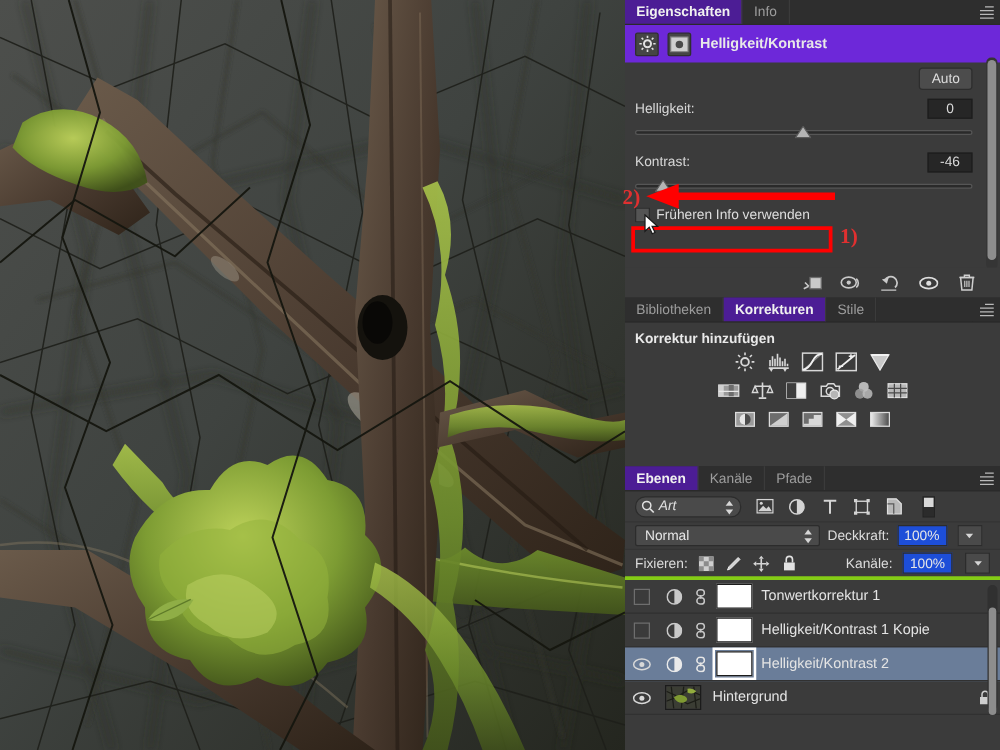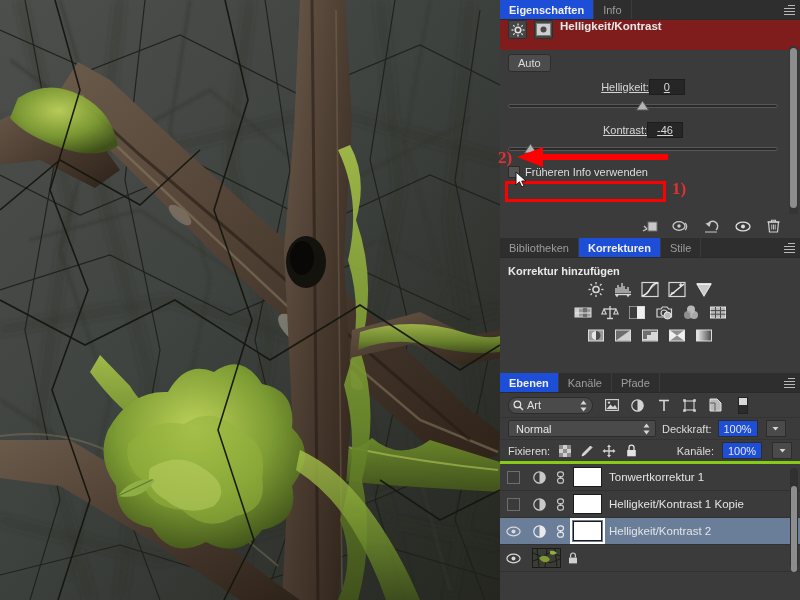--- a/index.html
+++ b/index.html
@@ -18,47 +18,47 @@
 
   
   #dock { position:absolute; left:500px; top:0; width:300px; height:600px;
           background:#3b3b3b; }
 
   
   .tabstrip { display:flex; align-items:stretch; height:20px; background:#2e2e2e;
               position:relative; border-bottom:1px solid #2a2a2a; }
   .tab { padding:0 9px; display:flex; align-items:center; font-size:11px;
          color:#9d9d9d; background:#2e2e2e; border-right:1px solid #3b3b3b; }
-  .tab.active { background:#1d4ed8; color:#f0f0f0; font-weight:bold;justify-content:flex-end; }
+  .tab.active { background:#4c1d95; color:#f0f0f0; font-weight:bold;justify-content:flex-end; }
   .tabfill { flex:1; background:#2e2e2e; }
   .panel-menu { width:22px; display:flex; align-items:center; justify-content:center;
                 background:#2e2e2e; }
   .pm-lines { width:11px; }
   .pm-lines i { display:block; height:1px; background:#b9b9b9; margin:2px 0; }
   .pm-lines i.short { width:7px; margin-left:4px; }
 
   
   #props { height:218px; background:#3b3b3b; position:relative; }
-  .prop-head { display:flex; height:30px; padding:0 8px; gap:7px;
-               background:#7f1d1d; }
+  .prop-head { display:flex; align-items:center; height:30px; padding:0 8px; gap:7px;
+               background:#6d28d9; }
   .ico-btn { width:19px; height:19px; background:#454545; border:1px solid #2f2f2f;
              border-radius:2px; display:flex; align-items:center; justify-content:center; }
   .prop-title { font-size:11.5px; font-weight:bold; color:#e8e8e8; }
 
   .prop-body { padding:0 8px; position:relative; }
-  .auto-row { display:flex; padding-top:4px; padding-right:14px; }
+  .auto-row { display:flex; justify-content:flex-end; padding-top:4px; padding-right:14px; }
   .auto-btn { font-size:11px; color:#dcdcdc; background:#4c4c4c;
               border:1px solid #2d2d2d; border-radius:3px; padding:2px 9px; }
 
   .slider-label { font-size:11px; color:#d8d8d8; }
   .val-field { width:36px; height:16px; background:#262626; border:1px solid #1d1d1d;
                color:#dcdcdc; font-size:11px; display:flex; align-items:center;
                justify-content:center; }
-  .lab-row { display:flex; align-items:center; justify-content:center;
-             padding-right:14px;text-decoration:underline; }
+  .lab-row { display:flex; align-items:center; justify-content:space-between;
+             padding-right:14px; }
   .track-wrap { position:relative; height:14px; margin:4px 0 2px 0; padding-right:14px; }
   .track { position:absolute; left:0; right:14px; top:5px; height:4px;
            background:#2a2a2a; border:1px solid #565656; border-radius:2px; }
   .thumb { position:absolute; top:2px; width:13px; height:10px; }
   .thumb svg { display:block; }
 
   .checkrow { display:flex; align-items:center; gap:5px; margin-top:10px; }
   .chk { width:12px; height:12px; background:#545454; border:1px solid #2b2b2b; }
   .chk-label { font-size:11px; color:#dedede; }
 
@@ -78,21 +78,21 @@
   .adj-title { font-size:11px; font-weight:bold; color:#e9e9e9; padding:7px 0 4px 8px; }
   .adj-row { display:flex; justify-content:center; gap:9px; margin-bottom:6px; }
   .adj-ico { width:18px; height:17px; display:block; }
 
   
   #layers { background:#3b3b3b; height:auto; }
   .filter-row { display:flex; align-items:center; height:24px; padding:0 8px; gap:11px; }
   .filter-sel { width:85px; height:17px; background:#4a4a4a; border:1px solid #2c2c2c;
                 border-radius:8px; display:flex; align-items:center; padding:0 4px; gap:3px;
                 position:relative; }
-  .filter-sel .ftxt { font-size:11px; color:#e0e0e0; }
+  .filter-sel .ftxt { font-size:11px; color:#e0e0e0;font-style:italic; }
   .spin { position:absolute; right:5px; top:2px; }
   .fico { width:15px; height:15px; display:flex; align-items:center; justify-content:center; }
   .toggleswatch { width:10px; height:17px; background:linear-gradient(#d8d8d8 50%,#2b2b2b 50%);
                   border:1px solid #232323; margin-left:4px; }
 
   .blend-row { display:flex; align-items:center; height:22px; padding:0 8px; gap:6px;
                border-top:1px solid #343434; }
   .blend-sel { width:148px; height:17px; background:#4a4a4a; border:1px solid #2c2c2c;
                border-radius:2px; display:flex; align-items:center; padding:0 7px;
                position:relative; font-size:11px; color:#e6e6e6; }
@@ -798,20 +798,21 @@
                 <path d="M0 4 L9 8 L18 3 L27 7"></path>
                   <path d="M0 12 L8 9 L17 14 L27 10"></path>
                 <path d="M4 0 L6 18"></path>
                   <path d="M14 0 L12 18"></path>
                   <path d="M22 0 L24 18"></path>
               </g>
               <path d="M6 9 Q10 5 15 8 Q19 11 14 13 Q9 14 6 9 Z" fill="#7f9a32"></path>
               <path d="M17 2 Q21 1 24 4 Q21 7 17 5 Z" fill="#92ad3d"></path>
             </svg>
           </span>
+          <span class="layer-name" style="padding-left:9px;">Hintergrund</span>
           <span class="lock-cell">
             <svg width="10" height="12" viewBox="0 0 10 12">
               <path d="M2.6 5.6 V3.4 A2.4 2.4 0 0 1 7.4 3.4 V5.6" fill="none" stroke="#cfcfcf" stroke-width="1.2"></path>
               <rect x="1" y="5.6" width="8" height="5.8" fill="#cfcfcf"></rect>
             </svg>
           </span>
         </div>
 
         <div class="lscroll">
           <i></i>

